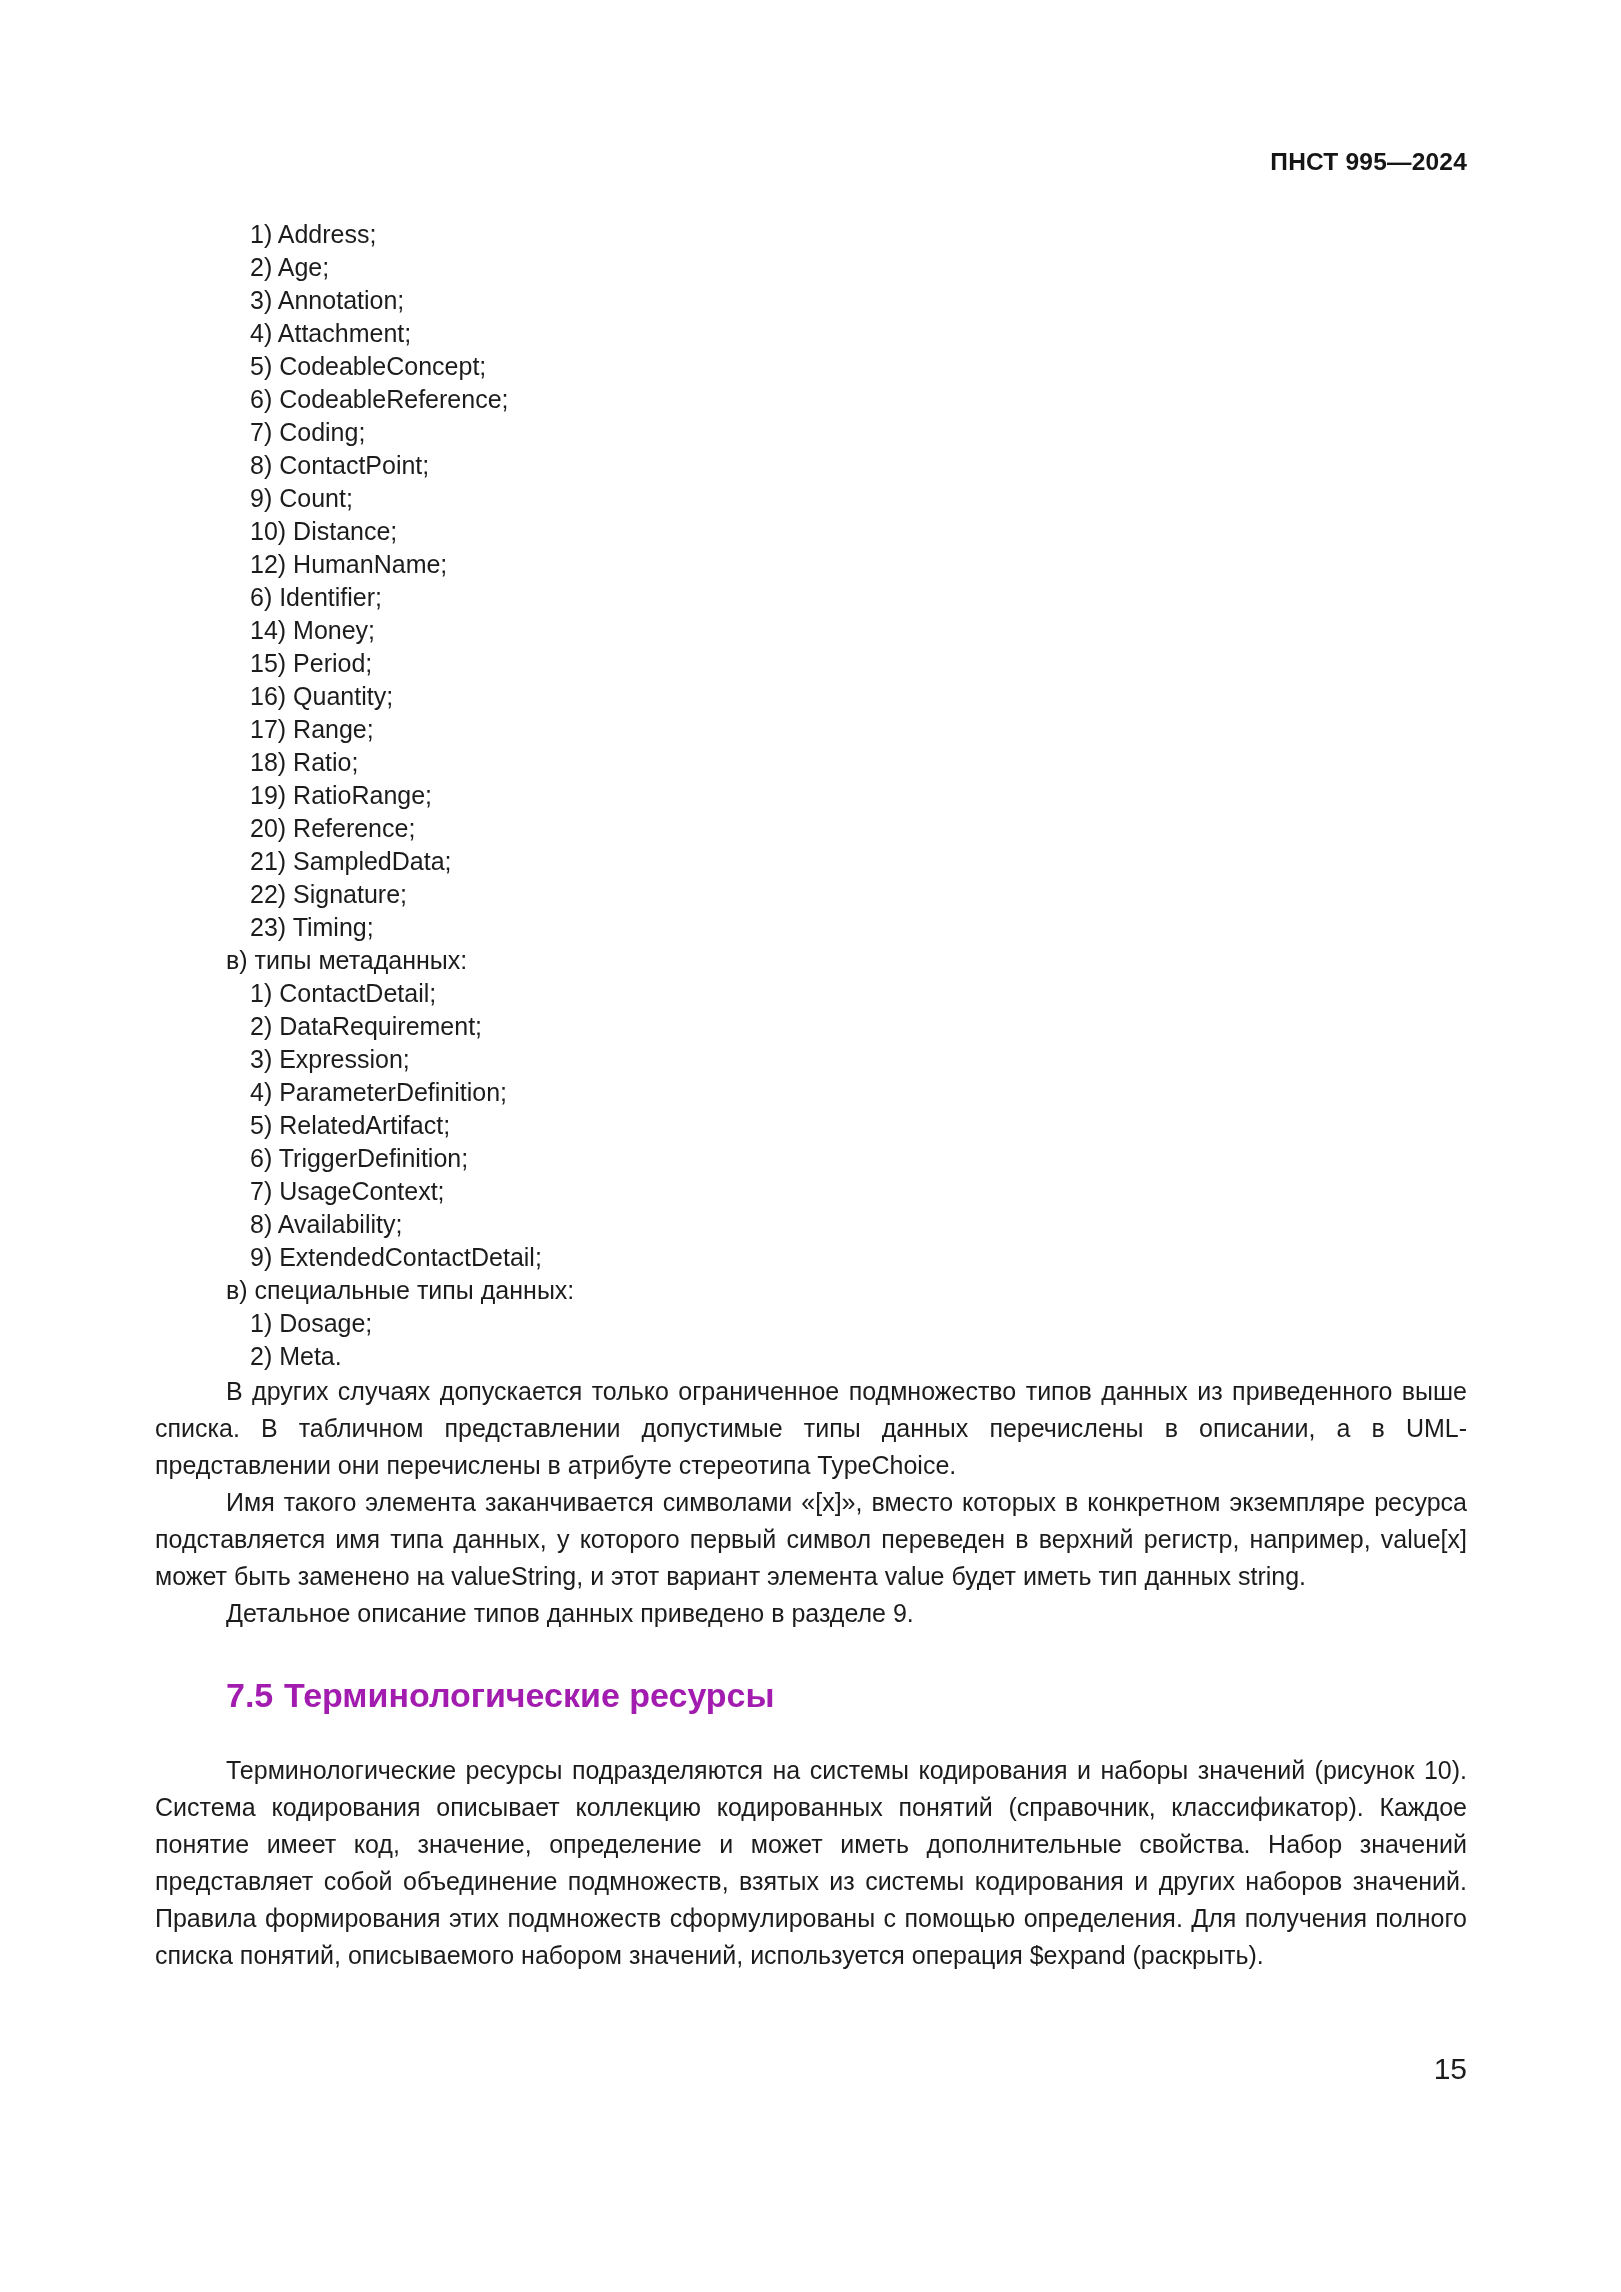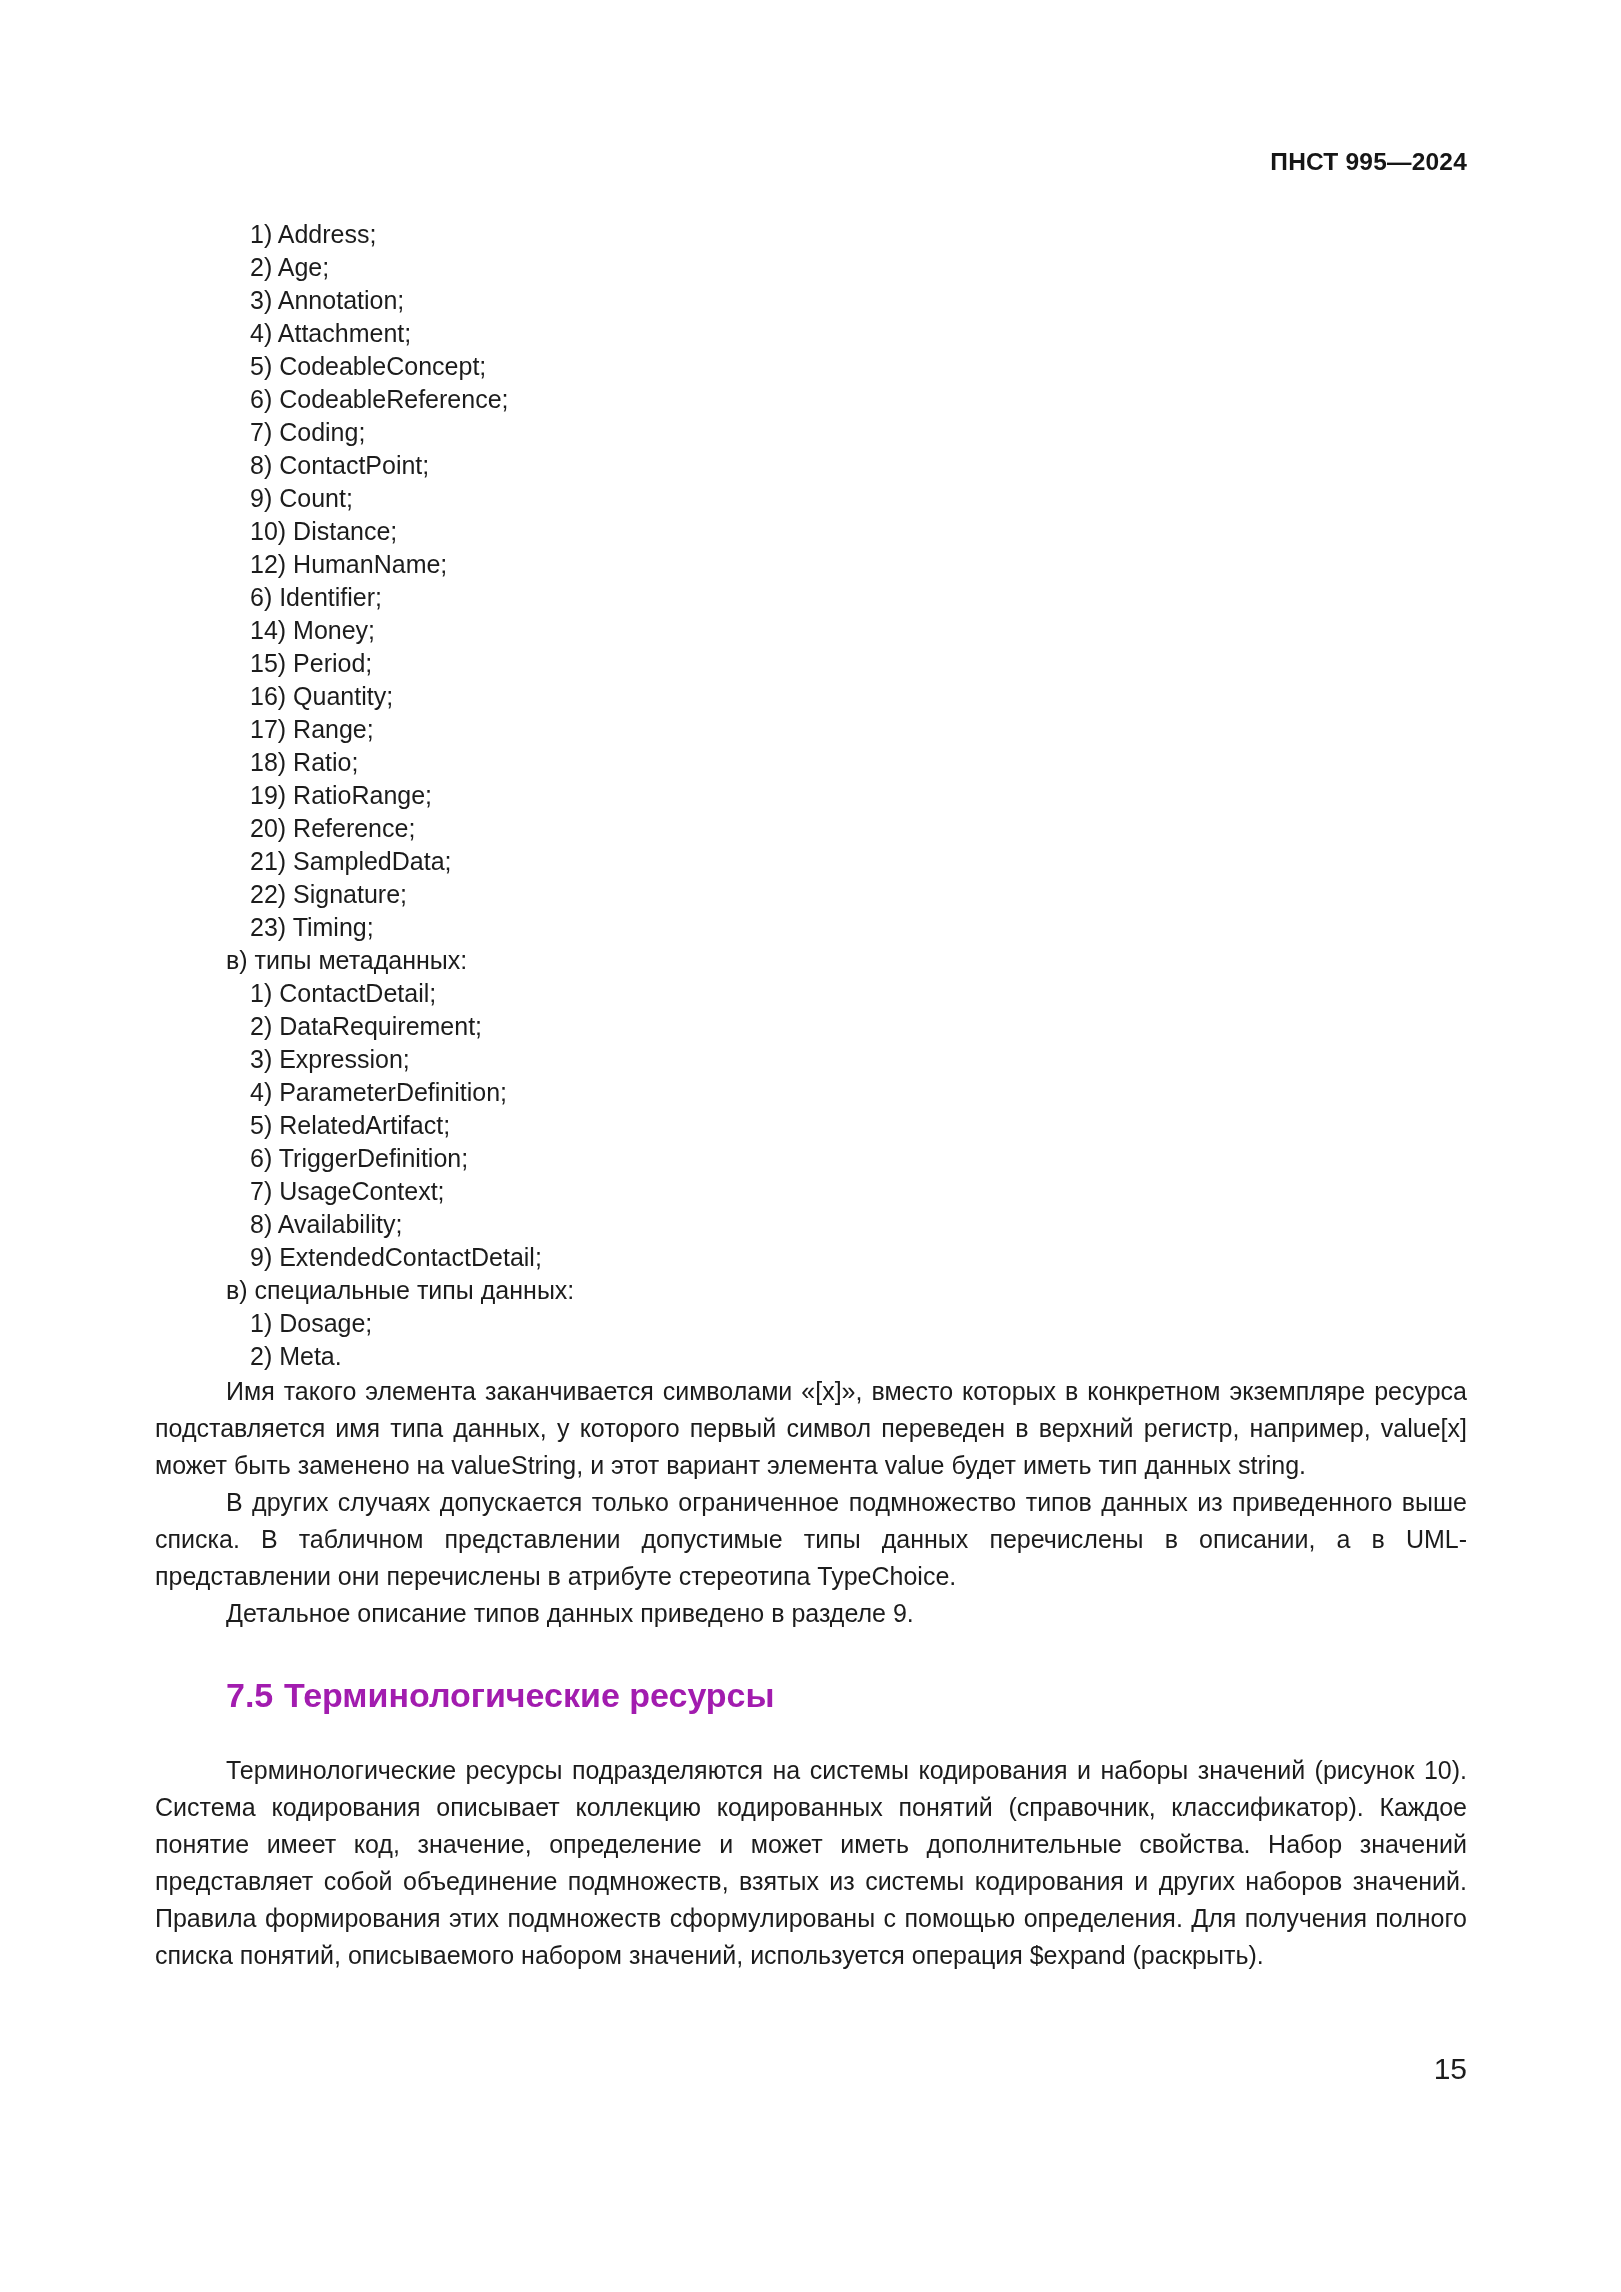--- a/index.html
+++ b/index.html
@@ -151,22 +151,22 @@
       <div class="list-item level-entry">8) Availability;</div>
       <div class="list-item level-entry">9) ExtendedContactDetail;</div>
     </div>
 
     <div class="list-block">
       <div class="list-item level-group">в) специальные типы данных:</div>
       <div class="list-item level-entry">1) Dosage;</div>
       <div class="list-item level-entry">2) Meta.</div>
     </div>
 
+    <p class="para">В других случаях допускается только ограниченное подмножество типов данных из приведенного выше списка. В табличном представлении допустимые типы данных перечислены в описании, а в UML-представлении они перечислены в атрибуте стереотипа TypeChoice.</p>
     <p class="para">Имя такого элемента заканчивается символами «[x]», вместо которых в конкретном экземпляре ресурса подставляется имя типа данных, у которого первый символ переведен в верхний регистр, например, value[x] может быть заменено на valueString, и этот вариант элемента value будет иметь тип данных string.</p>
-    <p class="para">В других случаях допускается только ограниченное подмножество типов данных из приведенного выше списка. В табличном представлении допустимые типы данных перечислены в описании, а в UML-представлении они перечислены в атрибуте стереотипа TypeChoice.</p>
     <p class="para">Детальное описание типов данных приведено в разделе 9.</p>
 
     <div class="heading-spacer-before"></div>
     <h2 class="section-heading">
       <span class="sect-num">7.5</span><span>Терминологические ресурсы</span>
     </h2>
     <div class="heading-spacer-after"></div>
 
     <p class="para">Терминологические ресурсы подразделяются на системы кодирования и наборы значений (рисунок 10). Система кодирования описывает коллекцию кодированных понятий (справочник, классификатор). Каждое понятие имеет код, значение, определение и может иметь дополнительные свойства. Набор значений представляет собой объединение подмножеств, взятых из системы кодирования и других наборов значений. Правила формирования этих подмножеств сформулированы с помощью определения. Для получения полного списка понятий, описываемого набором значений, используется операция $expand (раскрыть).</p>
 

